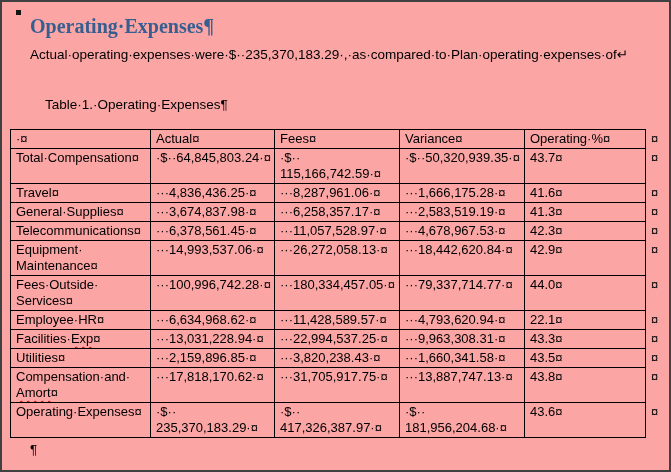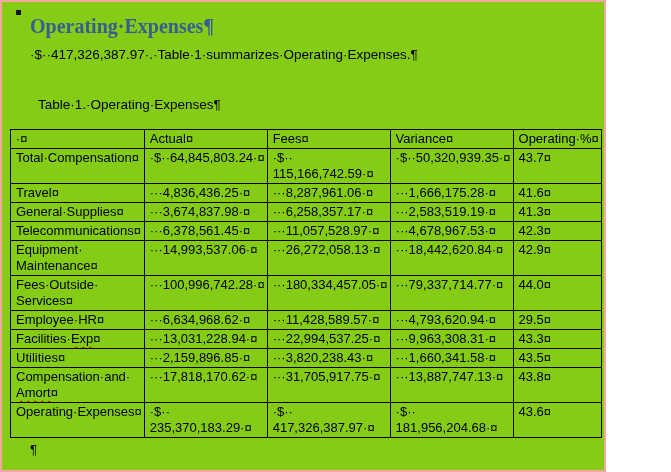--- a/index.html
+++ b/index.html
@@ -1,29 +1,29 @@
 <!DOCTYPE html>
 <html><head>
 <meta charset="utf-8">
 <style>
   html,body { margin:0; padding:0; background:#fff; }
   .page {
-    position:relative; width:606px; height:472px; box-sizing:border-box;
-    background:#84cc16; border:2px solid #fca5a5; overflow:hidden;
+    position:relative; width:671px; height:472px; box-sizing:border-box;
+    background:#fca5a5; border:2px solid #404040; overflow:hidden;
     font-family:"Liberation Sans", sans-serif; color:#000;
   }
   .square-mark { position:absolute; left:14px; top:8px; width:5px; height:5px; background:#151515; }
   .doc-title {
     position:absolute; left:28px; top:13px;
     font-family:"Liberation Serif", serif; font-weight:bold; font-size:20px;
     color:#365F91; white-space:nowrap;
   }
   .body-para { position:absolute; left:28px; top:44px; width:632px; font-size:13.5px; line-height:18.5px; }
   .para-line { display:block; white-space:nowrap; }
-  .caption { position:absolute; left:36px; top:95px; font-size:13.5px; white-space:nowrap; }
+  .caption { position:absolute; left:43px; top:95px; font-size:13.5px; white-space:nowrap; }
   .table-wrap { position:absolute; left:8px; top:127px; }
   table { border-collapse:collapse; table-layout:fixed; }
   td {
     border:1px solid #000; vertical-align:top; text-align:left;
     padding:1px 2px 1px 5px; font-size:13px; line-height:16px; overflow:hidden;
   }
   td.mk { border:none; padding:1px 0 0 5px; }
   .nw { white-space:nowrap; }
   .ln { display:block; white-space:nowrap; }
   .typo {
@@ -36,21 +36,21 @@
 </head>
 <body>
 
 <div class="page">
 
   <div class="square-mark"></div>
 
   <div class="doc-title"><span>Operating·Expenses</span><span>¶</span></div>
 
   <div class="body-para">
-    <span class="para-line"><span>·$··417,326,387.97·.·Table·1·summarizes·Operating·Expenses.</span><span>¶</span></span>
+    <span class="para-line"><span>Actual·operating·expenses·were·$··235,370,183.29·,·as·compared·to·Plan·operating·expenses·of</span><span>↵</span></span>
   </div>
 
   <div class="caption"><span>Table·1.·Operating·Expenses</span><span>¶</span></div>
 
   <div class="table-wrap">
     <table>
       <colgroup>
         <col style="width:140px">
           <col style="width:124px">
           <col style="width:125px">
@@ -130,21 +130,21 @@
         <td><span class="nw"><span>···79,337,714.77·</span><span>¤</span></span></td>
         <td><span class="nw"><span>44.0</span><span>¤</span></span></td>
         <td class="mk"><span>¤</span></td>
       </tr>
 
       <tr>
         <td><span class="nw"><span>Employee·HR</span><span>¤</span></span></td>
         <td><span class="nw"><span>···6,634,968.62·</span><span>¤</span></span></td>
         <td><span class="nw"><span>···11,428,589.57·</span><span>¤</span></span></td>
         <td><span class="nw"><span>···4,793,620.94·</span><span>¤</span></span></td>
-        <td><span class="nw"><span>29.5</span><span>¤</span></span></td>
+        <td><span class="nw"><span>22.1</span><span>¤</span></span></td>
         <td class="mk"><span>¤</span></td>
       </tr>
 
       <tr>
         <td><span class="nw"><span>Facilities·</span><span class="typo">Exp</span><span>¤</span></span></td>
         <td><span class="nw"><span>···13,031,228.94·</span><span>¤</span></span></td>
         <td><span class="nw"><span>···22,994,537.25·</span><span>¤</span></span></td>
         <td><span class="nw"><span>···9,963,308.31·</span><span>¤</span></span></td>
         <td><span class="nw"><span>43.3</span><span>¤</span></span></td>
         <td class="mk"><span>¤</span></td>

